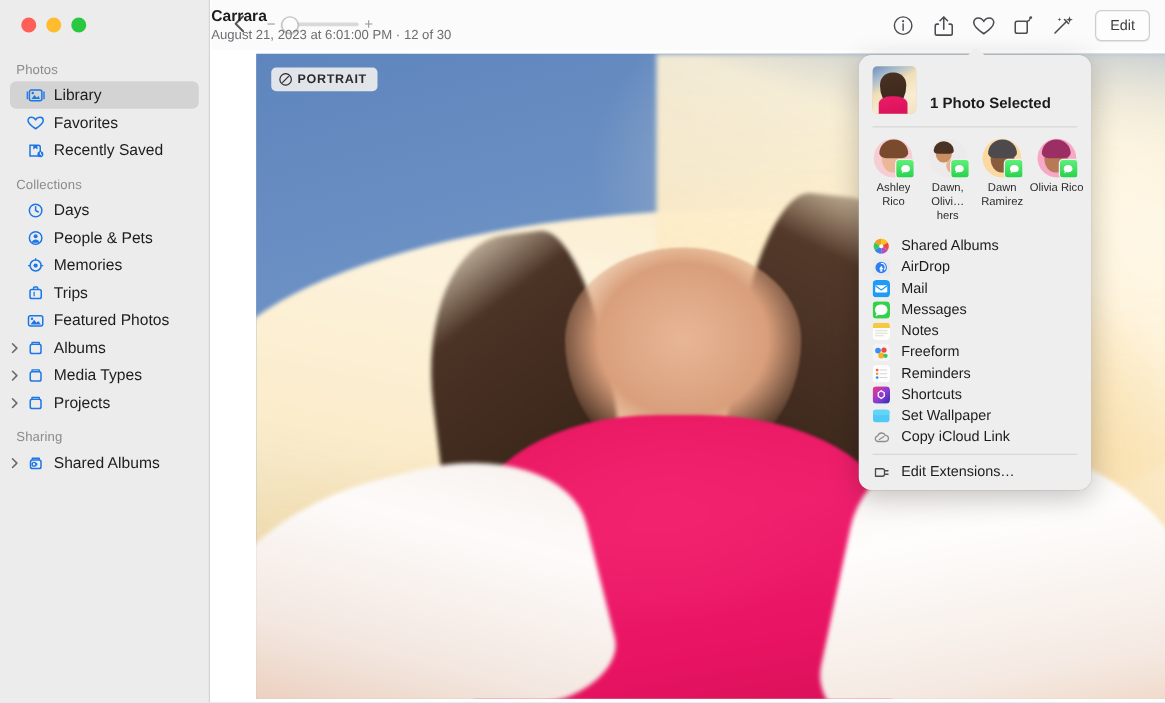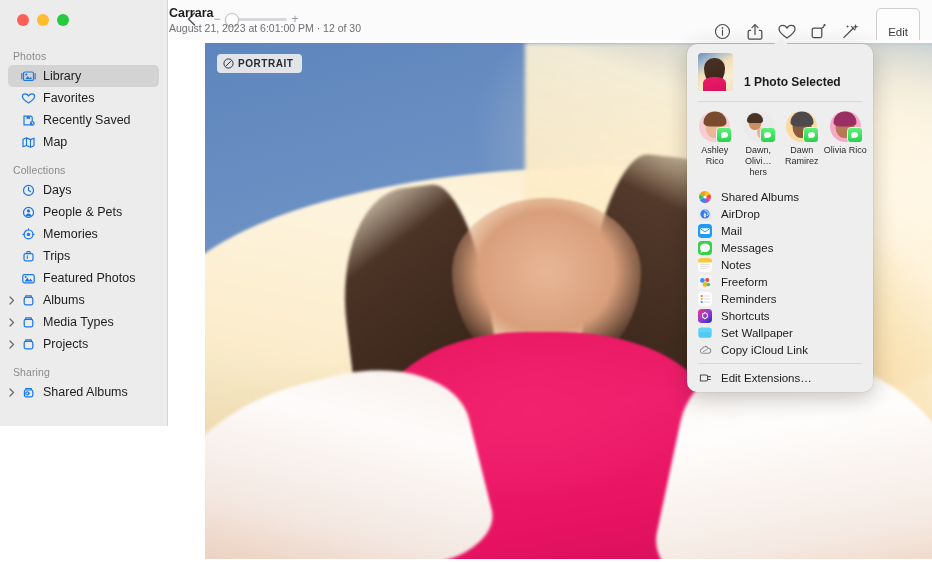--- a/index.html
+++ b/index.html
@@ -22,21 +22,21 @@
     height: 562px;
     background: #ffffff;
     overflow: hidden;
   }
 
   
   .sidebar {
     position: absolute;
     left: 0; top: 0;
     width: 168px;
-    height: 426px;
+    height: 562px;
     background: #ececec;
     border-right: 1px solid #d5d5d5;
     box-sizing: border-box;
   }
   .traffic {
     position: absolute;
     left: 17px; top: 14px;
     display: flex;
     gap: 8px;
   }
@@ -165,21 +165,21 @@
   }
   .tb-ico {
     width: 19px; height: 21px;
     display: flex;
     align-items: center;
     justify-content: center;
     color: #4b4d51;
   }
   .edit-btn {
     height: 21px;
-    padding: 12px 11px;
+    padding: 1px 11px;
     border: 0.5px solid #cfcfd2;
     border-radius: 5px;
     background: #fdfdfd;
     font-size: 11.5px;
     color: #3c3c41;
     display: flex;
     align-items: center;
     box-shadow: 0 0.5px 1px rgba(0,0,0,0.07);
     margin-left: 3px;
   }
@@ -507,30 +507,20 @@
           <svg width="15" height="13" viewBox="0 0 15 13">
               <path d="M3 2.2 L9.6 2.2 A1.6 1.6 0 0 1 11.2 3.8 L11.2 9.2 A1.6 1.6 0 0 1 9.6 10.8 L3 10.8 Z" fill="none" stroke="#1b77e8" stroke-width="1.2"></path>
               <path d="M5.6 2.2 L5.6 5.6 L7.3 4.4 L9 5.6 L9 2.2" fill="#1b77e8"></path>
               <circle cx="11.3" cy="9.4" r="2.4" fill="#1b77e8"></circle>
               <path d="M11.3 8.1 L11.3 9.5 L12.3 10" stroke="#fff" stroke-width="0.8" fill="none" stroke-linecap="round"></path>
             </svg>
         </span>
         <span class="sb-label">Recently Saved</span>
       </div>
 
-      <div class="sb-item">
-        <span class="sb-disc"></span>
-        <span class="sb-ico">
-          <svg width="15" height="13" viewBox="0 0 15 13">
-              <path d="M2 3.2 L5.5 1.9 L9.5 3.6 L13 2.2 L13 9.8 L9.5 11.2 L5.5 9.5 L2 10.8 Z" fill="none" stroke="#1b77e8" stroke-width="1.2" stroke-linejoin="round"></path>
-              <path d="M5.5 1.9 L5.5 9.5 M9.5 3.6 L9.5 11.2" stroke="#1b77e8" stroke-width="1.1"></path>
-            </svg>
-        </span>
-        <span class="sb-label">Map</span>
-      </div>
 
       <div class="sb-group-title" style="padding-top:11px">Collections</div>
 
       <div class="sb-item">
         <span class="sb-disc"></span>
         <span class="sb-ico">
           <svg width="15" height="13" viewBox="0 0 15 13">
               <circle cx="7.5" cy="6.4" r="5" fill="none" stroke="#1b77e8" stroke-width="1.2"></circle>
               <path d="M7.5 3.4 L7.5 6.4 L9.6 7.6" stroke="#1b77e8" stroke-width="1.2" fill="none" stroke-linecap="round"></path>
             </svg>

